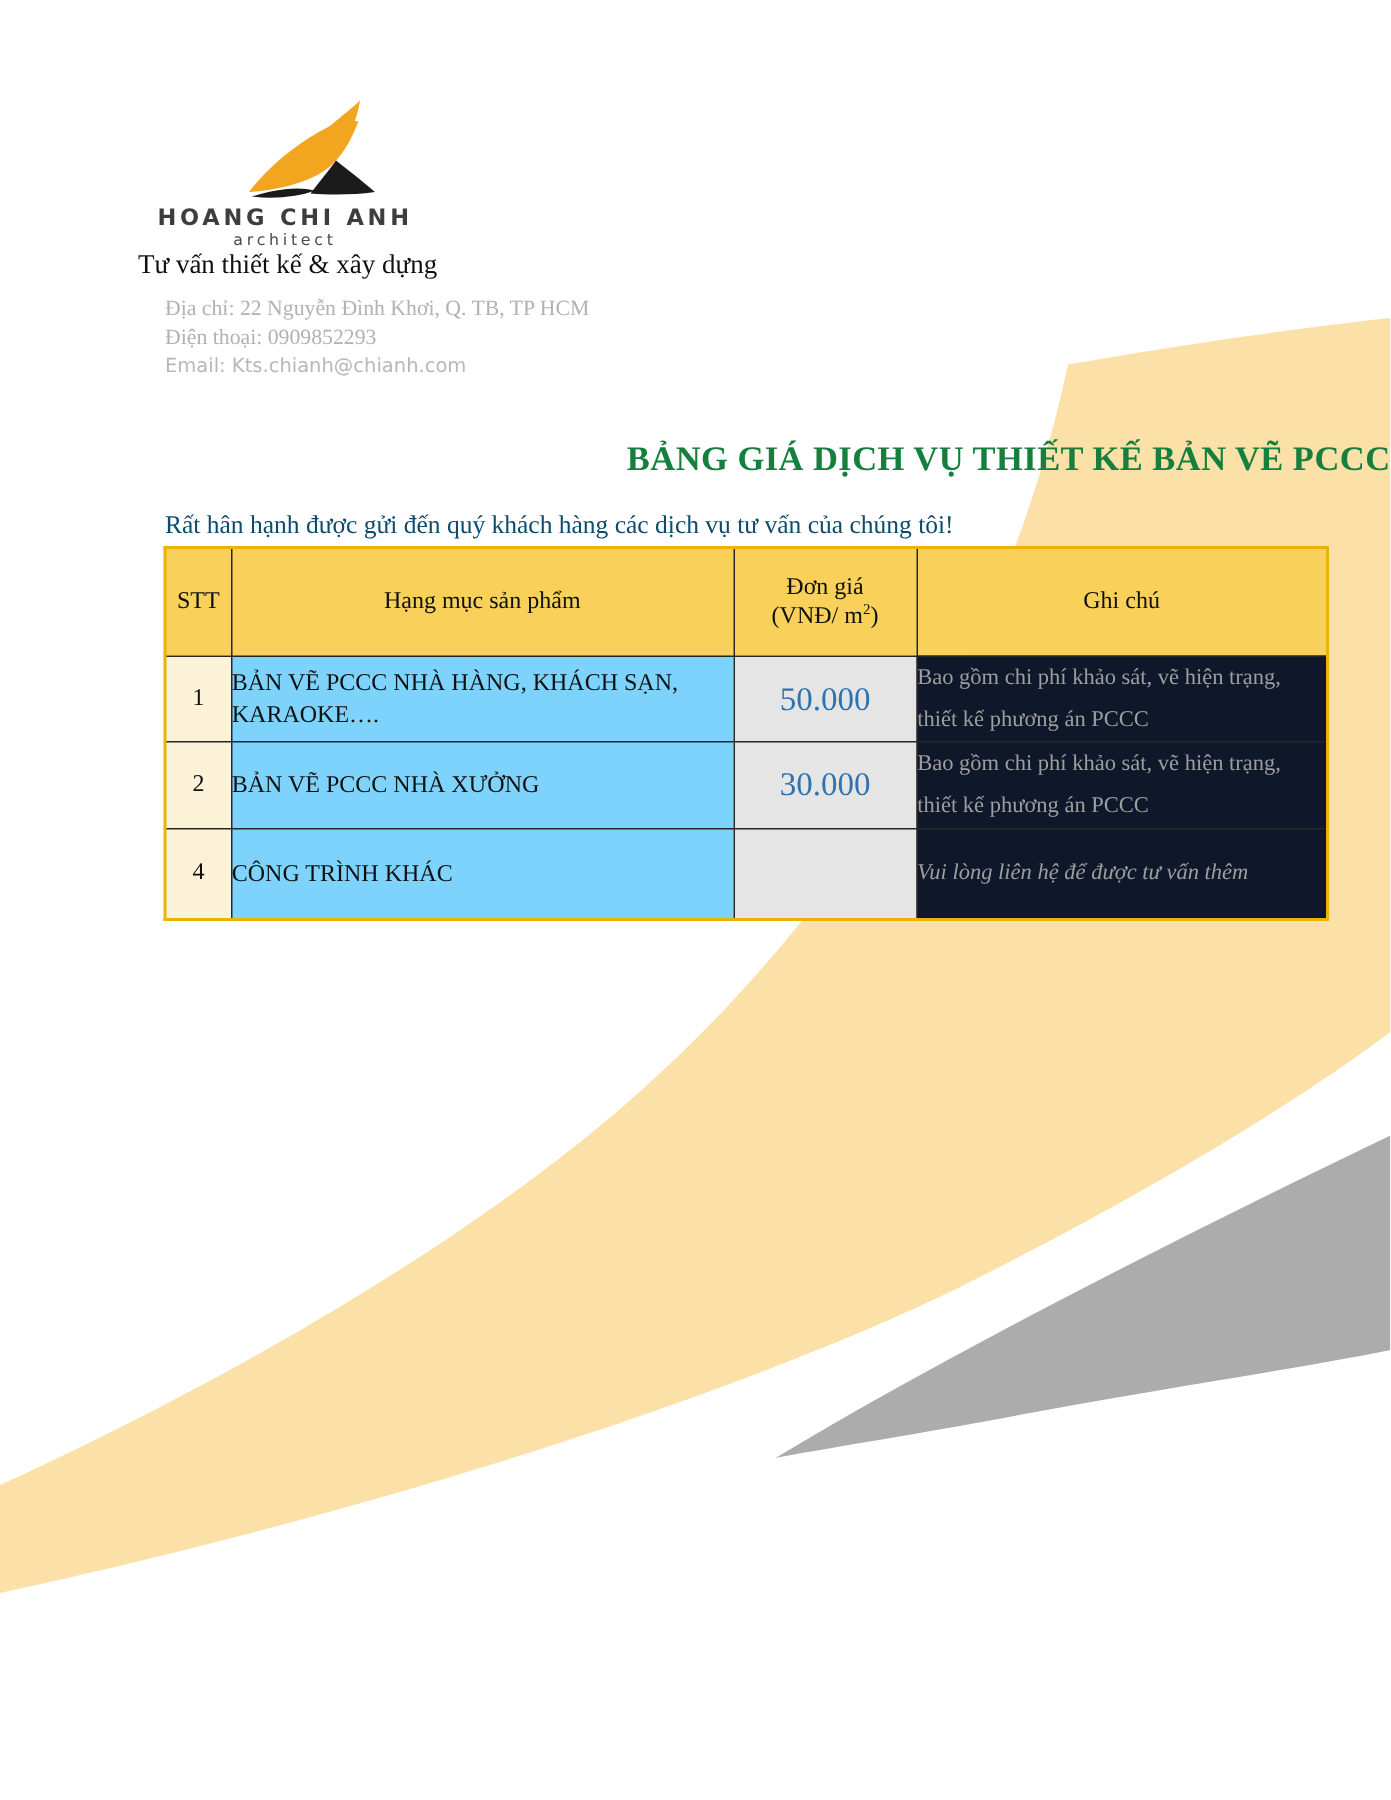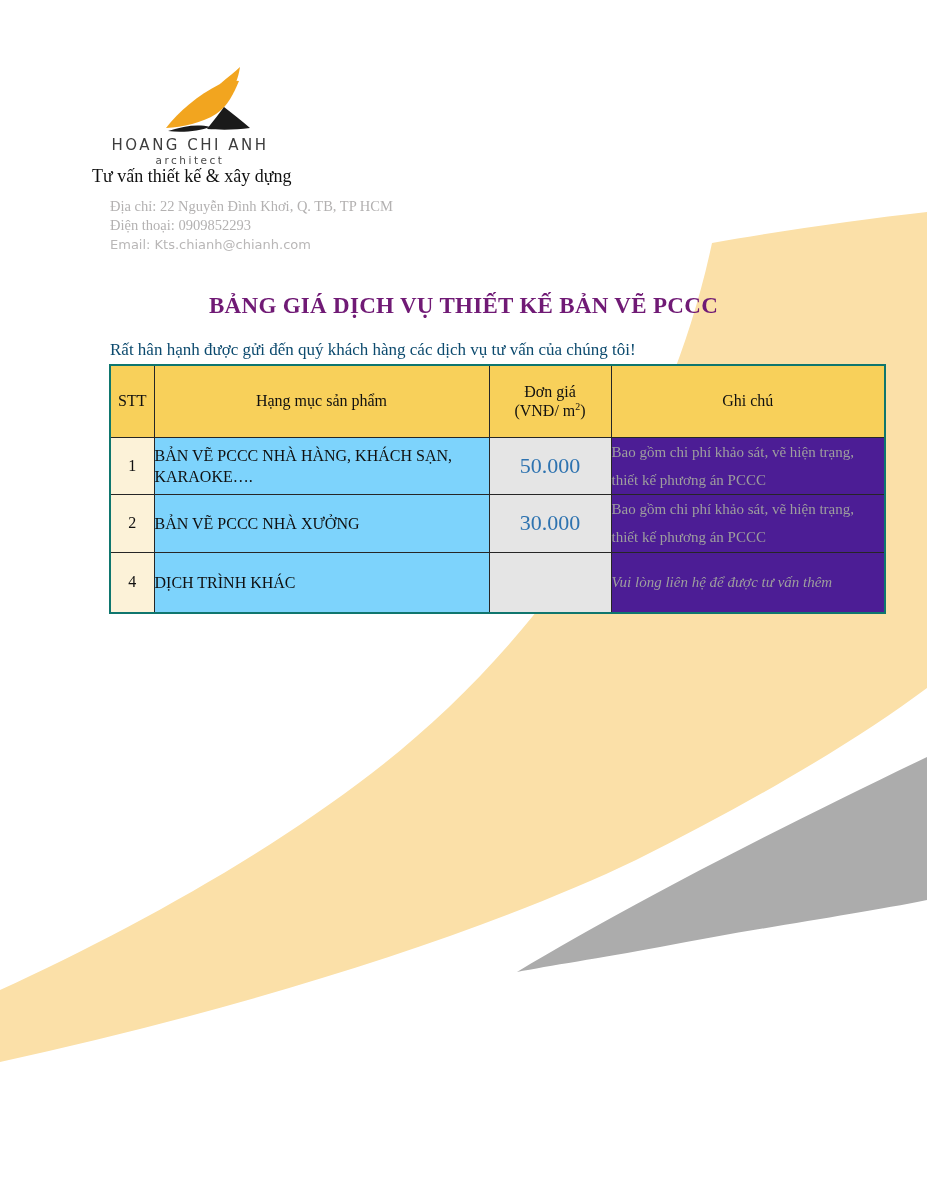--- a/index.html
+++ b/index.html
@@ -12,56 +12,56 @@
   }
   .bg-svg{position:absolute;left:0;top:0;width:927px;height:1200px;z-index:0;}
   .content{position:absolute;left:0;top:0;width:927px;height:1200px;z-index:1;}
 
   
   .logo-svg{position:absolute;left:158px;top:64px;width:102px;height:72px;}
   .brand{
     position:absolute;left:105px;top:136px;width:170px;
     text-align:center;
     font-family:"DejaVu Sans", sans-serif;
-    font-size:15px;letter-spacing:2.5px;color:#3d3d3d;font-weight:400;
+    font-size:15px;letter-spacing:2.5px;color:#3d3d3d;font-weight:700;
     white-space:nowrap;
   }
   .brand-sub{
     position:absolute;left:105px;top:154px;width:170px;
     text-align:center;
     font-family:"DejaVu Sans", sans-serif;
     font-size:10.5px;letter-spacing:2.5px;color:#4a4a4a;
   }
   .tagline{
     position:absolute;left:92px;top:166px;
     font-size:18px;color:#101010;
   }
   .contact{
     position:absolute;left:110px;top:197px;
     color:#b3b1b1;font-size:14.5px;line-height:19px;
   }
   .contact .email{font-family:"DejaVu Sans", sans-serif;font-size:13px;color:#b9b7b7;}
 
   .doc-title{
     position:absolute;left:0;top:293px;width:927px;
-    text-align:center;
-    color:#701a75;font-weight:bold;font-size:23px;letter-spacing:0.3px;
+    text-align:right;
+    color:#15803d;font-weight:bold;font-size:23px;letter-spacing:0.3px;
   }
   .intro{
     position:absolute;left:110px;top:340px;
     font-size:17px;color:#0c4a6e;
   }
 
   
   table.price{
     position:absolute;left:109px;top:364px;
     width:776px;
     border-collapse:collapse;
     table-layout:fixed;
-    border:2px solid #0f766e;
+    border:2px solid #eab308;
   }
   table.price td{
     border:1.5px solid #262626;
     padding:0;
     vertical-align:middle;
   }
   col.c-stt{width:44px;}
   col.c-item{width:335px;}
   col.c-price{width:122px;}
   col.c-note{width:274px;}
@@ -70,21 +70,21 @@
   tr.hdr td{background:#f8d05a;text-align:center;font-size:16px;color:#101010;}
   tr.hdr .unit{display:block;}
   sup{font-size:0.62em;vertical-align:super;}
 
   tr.r1{height:57px;}
   tr.r2{height:58px;}
   tr.r3{height:61px;}
   td.stt{background:#fcf2d8;text-align:center;font-size:16px;color:#101010;}
   td.item{background:#7dd3fc;font-size:16px;color:#101010;padding:2px 8px 2px 10px;line-height:21px;}
   td.price-cell{background:#e5e5e5;text-align:center;font-size:22px;color:#2e73b0;}
-  td.note{background:#4c1d95;font-size:15px;color:#9e9e9e;padding:2px 6px 2px 12px;line-height:28px;margin-left:22px;}
+  td.note{background:#0f172a;font-size:15px;color:#9e9e9e;padding:2px 6px 2px 12px;line-height:28px;margin-left:22px;}
   td.note .italic{font-style:italic;}
 </style>
 </head>
 <body>
 
 <div class="page">
 
   <svg class="bg-svg" viewBox="0 0 927 1200" aria-hidden="true">
     <path fill="#FBE0A8" d="M712,243
          C780,231 862,219 927,212
@@ -151,21 +151,21 @@
 
         <tr class="r2">
           <td class="stt">2</td>
           <td class="item">BẢN VẼ PCCC NHÀ XƯỞNG</td>
           <td class="price-cell">30.000</td>
           <td class="note"><span>Bao gồm chi phí khảo sát, vẽ hiện trạng, thiết kế phương án PCCC</span></td>
         </tr>
 
         <tr class="r3">
           <td class="stt">4</td>
-          <td class="item">DỊCH TRÌNH KHÁC</td>
+          <td class="item">CÔNG TRÌNH KHÁC</td>
           <td class="price-cell"></td>
           <td class="note"><span class="italic">Vui lòng liên hệ để được tư vấn thêm</span></td>
         </tr>
       </tbody>
     </table>
 
   </div>
 </div>
 
 </body></html>

